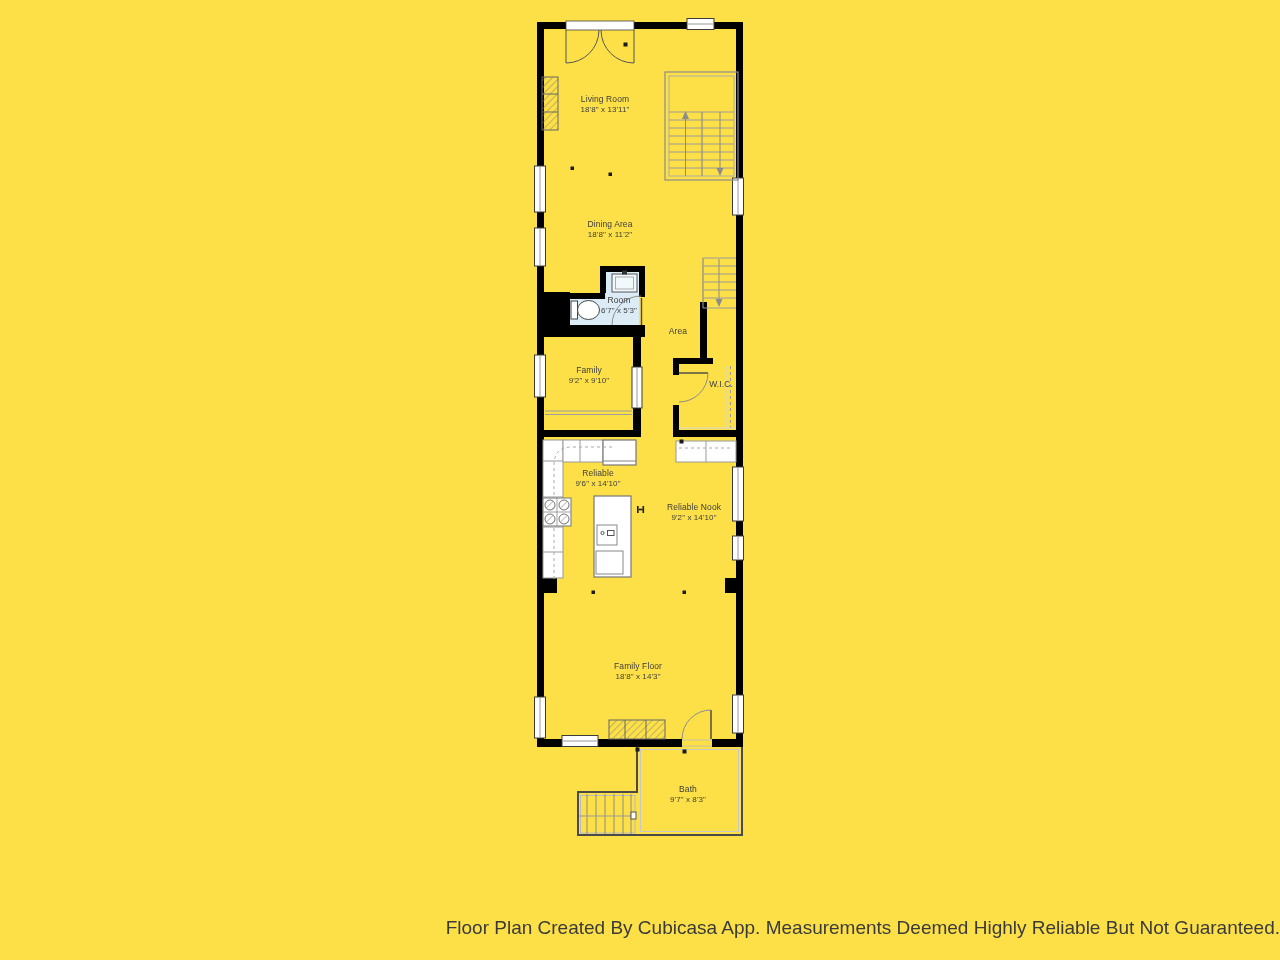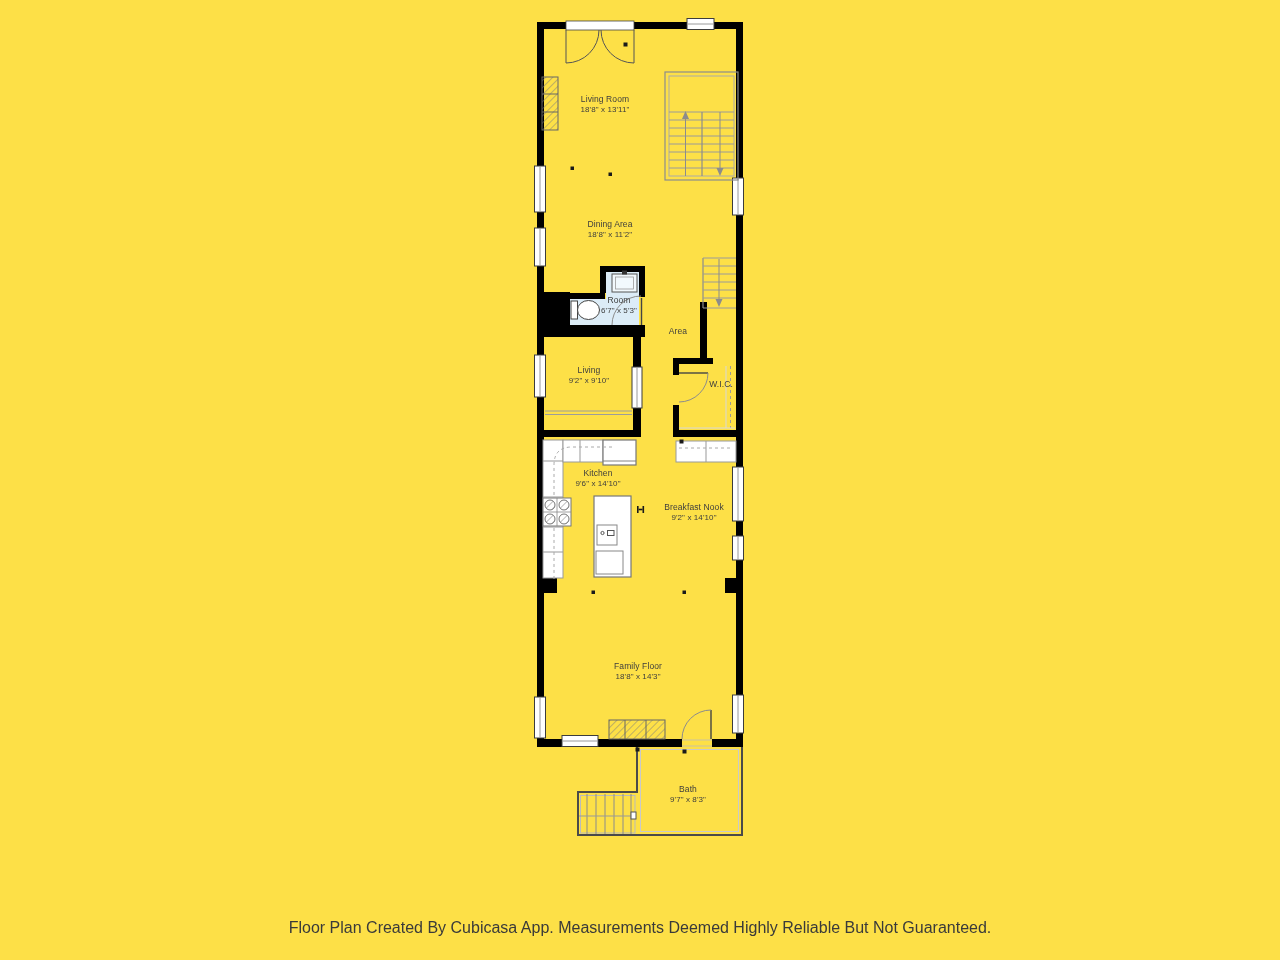--- a/index.html
+++ b/index.html
@@ -8,22 +8,22 @@
     font-family:"Liberation Sans","DejaVu Sans",sans-serif;
   }
   .plan-svg{position:absolute;left:0;top:0;}
   .room-label{
     position:absolute;transform:translate(-50%,-50%);
     text-align:center;color:#3d3d3d;font-size:8.5px;line-height:10.5px;
     letter-spacing:.1px;white-space:nowrap;z-index:5;
   }
   .room-label .dims{font-size:8px;}
   .footer-text{
-    position:absolute;left:0;top:919px;width:100%;text-align:center;
-    color:#3a3a3a;font-size:16px;line-height:18px;z-index:5;
+    position:absolute;left:0;top:919px;width:100%;text-align:right;
+    color:#3a3a3a;font-size:19px;line-height:18px;z-index:5;
   }
 </style>
 </head>
 <body>
 
 <div class="canvas">
 
   <svg class="plan-svg" width="1280" height="960" viewBox="0 0 1280 960">
     <defs>
       <pattern id="hatch" width="5" height="5" patternUnits="userSpaceOnUse" patternTransform="rotate(45)">
@@ -304,32 +304,32 @@
     <div class="dims">18'8" x 11'2"</div>
   </div>
   <div class="room-label" style="left:619px;top:305px">
     <div>Room</div>
     <div class="dims">6'7" x 5'3"</div>
   </div>
   <div class="room-label" style="left:678px;top:331px">
     <div>Area</div>
   </div>
   <div class="room-label" style="left:589px;top:375px">
-    <div>Living</div>
+    <div>Family</div>
     <div class="dims">9'2" x 9'10"</div>
   </div>
   <div class="room-label" style="left:721px;top:384px">
     <div>W.I.C.</div>
   </div>
   <div class="room-label" style="left:598px;top:478px">
-    <div>Kitchen</div>
+    <div>Reliable</div>
     <div class="dims">9'6" x 14'10"</div>
   </div>
   <div class="room-label" style="left:694px;top:512px">
-    <div>Breakfast Nook</div>
+    <div>Reliable Nook</div>
     <div class="dims">9'2" x 14'10"</div>
   </div>
   <div class="room-label" style="left:638px;top:671px">
     <div>Family Floor</div>
     <div class="dims">18'8" x 14'3"</div>
   </div>
   <div class="room-label" style="left:688px;top:794px">
     <div>Bath</div>
     <div class="dims">9'7" x 8'3"</div>
   </div>

